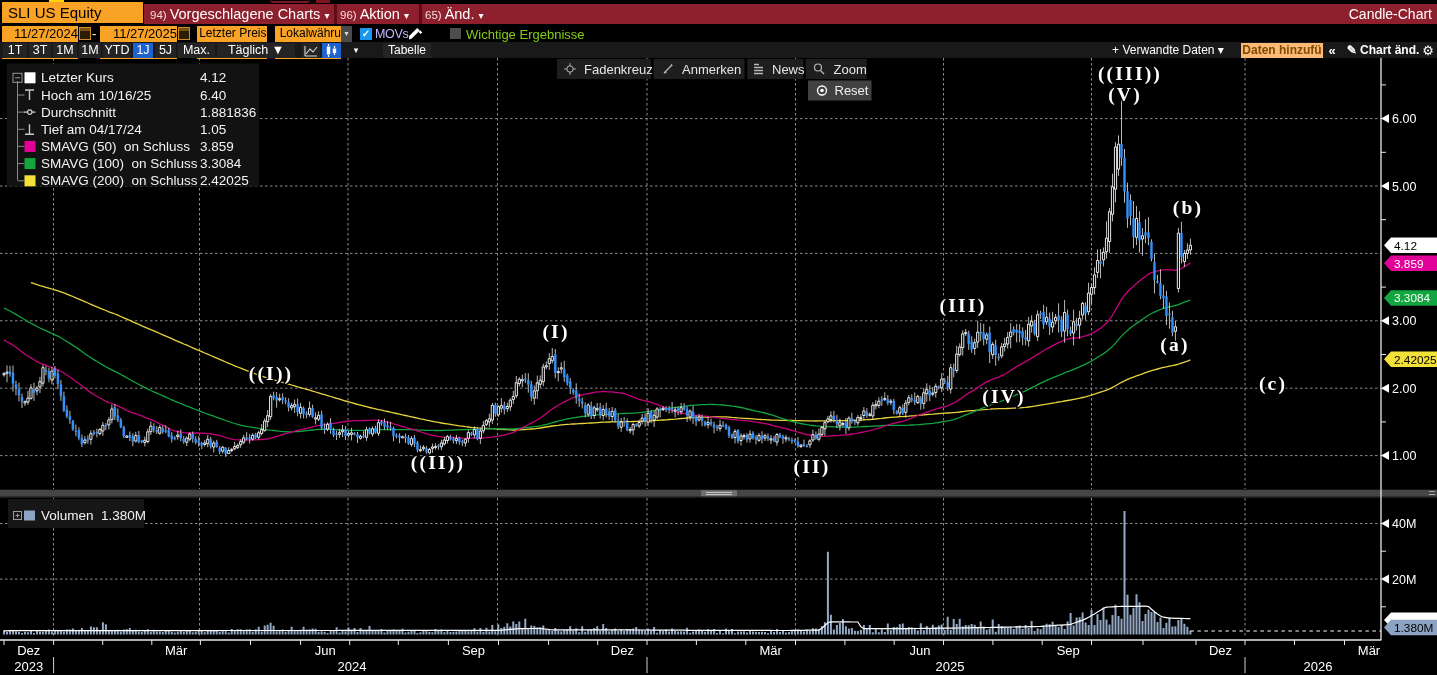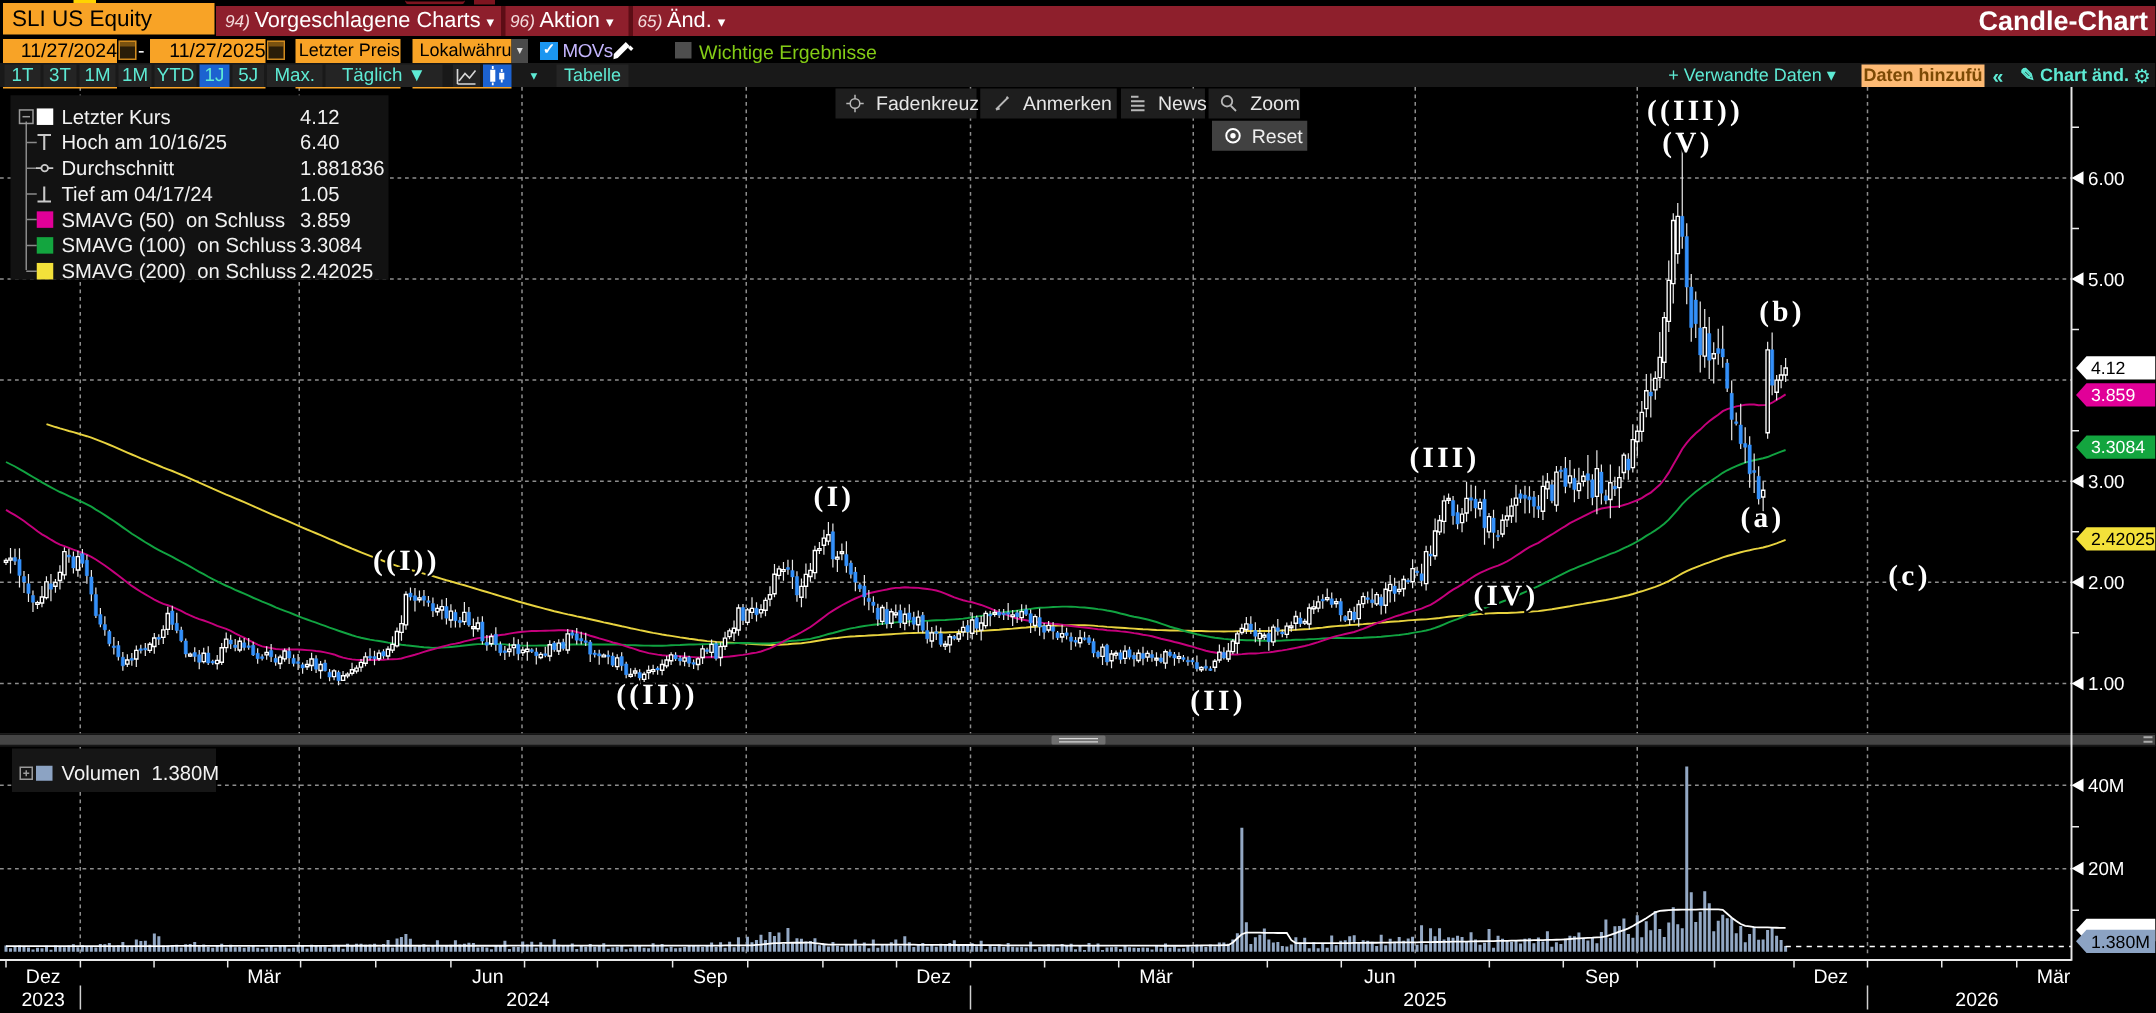--- a/index.html
+++ b/index.html
@@ -1,42 +1,42 @@
 <!DOCTYPE html>
 <html><head><meta charset="utf-8"><title>SLI US Equity</title>
 <style>
 *{margin:0;padding:0;box-sizing:border-box}
 body{width:1437px;height:675px;background:#000;font-family:"Liberation Sans",sans-serif;overflow:hidden;position:relative}
 .abs{position:absolute}
 .hdr1{left:0;top:0;width:1437px;height:25px;background:#000}
 .redbar{left:144px;top:3.5px;width:1293px;height:20px;background:#8e1f2c}
 .ticker{left:2px;top:2px;width:141px;height:21px;background:#f8a326;color:#000;font-size:15px;line-height:21px;padding-left:6px}
 .menu{color:#fff;font-size:14.5px;line-height:20px;top:3.5px}
-.mnum{font-size:11.5px;color:#f4dcdc;font-style:italic;padding-right:3px}
+.mnum{font-size:11.5px;color:#f4dcdc;padding-right:3px}
 .sep{top:3.5px;width:3px;height:20px;background:#5c0d15}
 .hdr2{left:0;top:25px;width:1437px;height:16.5px;background:#000}
 .obox{position:absolute;background:#f8a326;color:#000;font-size:13px;height:33px;line-height:15.5px;top:26px;text-align:right;white-space:nowrap;overflow:hidden}
 .cal{position:absolute;top:27px;width:12px;height:13px;background:#2a1d08;border:1px solid #d08a1e;box-shadow:inset 0 3px 0 #7a5210}
 .hdr3{left:0;top:41.5px;width:1437px;height:16.5px;background:#191919}
-.tb{position:absolute;top:42.5px;height:15px;line-height:15px;color:#5eead4;font-size:12.5px;text-align:center;white-space:nowrap;overflow:hidden}
+.tb{position:absolute;top:42.5px;height:15px;line-height:15px;color:#ffffff;font-size:12.5px;text-align:center;white-space:nowrap;overflow:hidden}
 .tbtn{background:#242424}
 </style></head>
 <body>
 <div class="abs hdr1"></div>
 <div class="abs" style="left:49px;top:0;width:15px;height:2.5px;background:#ffd400"></div>
 <div class="abs" style="left:270px;top:0;width:40px;height:3px;background:#000;border-bottom:2px solid #7e141f;border-radius:0 0 6px 6px"></div>
 <div class="abs" style="left:316px;top:0;width:14px;height:3px;background:#7e141f"></div>
 <div class="abs redbar"></div>
 <div class="abs ticker">SLI US Equity</div>
 <div class="abs menu" style="left:150px"><span class="mnum">94)</span>Vorgeschlagene Charts <span style="font-size:10px">▾</span></div>
 <div class="abs sep" style="left:334px"></div>
 <div class="abs menu" style="left:340px"><span class="mnum">96)</span>Aktion <span style="font-size:10px">▾</span></div>
 <div class="abs sep" style="left:419px"></div>
 <div class="abs menu" style="left:425px"><span class="mnum">65)</span>Änd. <span style="font-size:10px">▾</span></div>
-<div class="abs" style="top:3.5px;right:5px;color:#fff;font-size:18px;font-weight:bold;line-height:20px">Candle-Chart</div>
+<div class="abs" style="top:3.5px;right:5px;color:#fff;font-size:14px;font-weight:normal;line-height:20px">Candle-Chart</div>
 <div class="abs hdr2"></div>
 <div class="abs obox" style="left:2px;width:76px">11/27/2024</div>
 <div class="abs cal" style="left:79px"></div>
 <div class="abs" style="left:92px;top:26px;color:#fff;font-size:13px">-</div>
 <div class="abs obox" style="left:100px;width:77px">11/27/2025</div>
 <div class="abs cal" style="left:178px"></div>
 <div class="abs obox" style="left:196.5px;width:70px;font-size:12px">Letzter Preis</div>
 <div class="abs obox" style="left:275px;width:66px;font-size:12px">Lokalwähru</div>
 <div class="abs" style="left:341px;top:26px;width:11px;height:15.5px;background:#4a4a4a;color:#ddd;font-size:8px;text-align:center;line-height:15.5px">▾</div>
 <div class="abs" style="left:360px;top:27.5px;width:12px;height:12px;background:#1b96f0;color:#fff;font-size:10px;font-weight:bold;text-align:center;line-height:12px">✓</div>
@@ -59,21 +59,21 @@
 <div class="tb tbtn" style="left:217px;width:78px">Täglich ▼</div>
 <div class="tb tbtn" style="left:302px;width:18px"><svg width="14" height="12" viewBox="0 0 14 12" style="margin-top:2px">
       <path d="M1 11V1M1 11h12M2 9l4-5 3 3 4-5" stroke="#d8d8d8" stroke-width="1.1" fill="none"></path>
     </svg></div>
 <div class="tb" style="left:322px;width:19px;background:#1c62d0"><svg width="13" height="13" viewBox="0 0 13 13" style="margin-top:1px">
       <path d="M3.5 0v2M3.5 11v2M9.5 2v2M9.5 9v2" stroke="#fff" stroke-width="1.2"></path>
       <rect x="1.8" y="2.5" width="3.4" height="8" fill="#fff"></rect>
       <rect x="7.8" y="4.5" width="3.4" height="4.5" fill="#fff"></rect>
     </svg></div>
 <div class="tb" style="left:348px;width:16px;font-size:9px">▾</div>
-<div class="tb tbtn" style="left:371px;width:48px;font-size:12px">Tabelle</div>
+<div class="tb tbtn" style="left:383px;width:48px;font-size:12px">Tabelle</div>
 <div class="tb" style="left:1105px;width:126px;font-weight:normal;font-size:12px">+ Verwandte Daten ▾</div>
 <div class="tb" style="left:1241px;width:82px;background:#fdba74;color:#7c4a05;font-weight:bold;font-size:12px">Daten hinzufü</div>
 <div class="tb" style="left:1324px;width:16px;font-weight:bold;font-size:13px">«</div>
 <div class="tb" style="left:1344px;width:78px;font-weight:bold;font-size:12px">✎ Chart änd.</div>
 <div class="tb" style="left:1420px;width:16px;font-size:13px">⚙</div>
 <div class="abs" style="left:0;top:0;z-index:-1"><svg width="1437" height="675" viewBox="0 0 1437 675" font-family="Liberation Sans, sans-serif">
 <rect x="0" y="0" width="1437" height="675" fill="#000"></rect>
 <path d="M53.5 58V637 M199.5 58V637 M348 58V637 M497.5 58V637 M647 58V637 M795.5 58V637 M943.5 58V637 M1091.5 58V637 M1245 58V637 M0 455.6H1381.0 M0 388.2H1381.0 M0 320.8H1381.0 M0 253.4H1381.0 M0 186.0H1381.0 M0 118.6H1381.0 M0 523.5H1381.0 M0 579.1H1381.0" stroke="#8d8d8d" stroke-width="1" stroke-dasharray="2.5 2.5" fill="none"></path>
 <path d="M4.0 634.5V630.3M7.0 634.5V632.1M10.0 634.5V630.7M13.0 634.5V630.3M16.0 634.5V631.2M19.0 634.5V631.7M22.0 634.5V633.0M25.0 634.5V631.8M28.0 634.5V632.2M31.0 634.5V630.5M34.0 634.5V633.1M37.0 634.5V630.4M40.0 634.5V631.4M42.9 634.5V631.5M45.9 634.5V630.4M48.9 634.5V629.5M51.9 634.5V631.5M54.9 634.5V630.2M57.9 634.5V630.7M60.9 634.5V630.7M63.9 634.5V631.6M66.9 634.5V629.4M69.9 634.5V629.5M72.9 634.5V628.6M75.9 634.5V630.7M78.9 634.5V630.2M81.9 634.5V628.0M84.9 634.5V630.8M87.9 634.5V630.7M90.9 634.5V626.4M93.9 634.5V627.3M96.9 634.5V627.2M99.9 634.5V629.9M102.9 634.5V622.3M105.9 634.5V624.2M108.9 634.5V630.3M111.9 634.5V630.3M114.9 634.5V630.3M117.8 634.5V629.8M120.8 634.5V631.6M123.8 634.5V629.5M126.8 634.5V629.3M129.8 634.5V628.0M132.8 634.5V630.9M135.8 634.5V629.7M138.8 634.5V631.4M141.8 634.5V631.8M144.8 634.5V630.6M147.8 634.5V629.2M150.8 634.5V631.7M153.8 634.5V629.8M156.8 634.5V631.5M159.8 634.5V631.4M162.8 634.5V631.9M165.8 634.5V631.1M168.8 634.5V630.2M171.8 634.5V631.8M174.8 634.5V632.5M177.8 634.5V631.7M180.8 634.5V630.7M183.8 634.5V631.8M186.8 634.5V630.2M189.8 634.5V630.6M192.7 634.5V632.3M195.7 634.5V631.7M198.7 634.5V629.8M201.7 634.5V630.4M204.7 634.5V632.3M207.7 634.5V629.9M210.7 634.5V630.6M213.7 634.5V630.9M216.7 634.5V631.0M219.7 634.5V632.1M222.7 634.5V630.5M225.7 634.5V630.4M228.7 634.5V632.5M231.7 634.5V629.1M234.7 634.5V630.6M237.7 634.5V629.2M240.7 634.5V629.2M243.7 634.5V629.9M246.7 634.5V629.6M249.7 634.5V629.2M252.7 634.5V631.5M255.7 634.5V629.4M258.7 634.5V626.7M261.7 634.5V631.6M264.7 634.5V625.6M267.6 634.5V624.7M270.6 634.5V622.7M273.6 634.5V625.8M276.6 634.5V631.2M279.6 634.5V630.6M282.6 634.5V629.5M285.6 634.5V631.5M288.6 634.5V630.5M291.6 634.5V626.8M294.6 634.5V631.0M297.6 634.5V630.3M300.6 634.5V629.8M303.6 634.5V626.8M306.6 634.5V629.6M309.6 634.5V629.2M312.6 634.5V628.5M315.6 634.5V628.7M318.6 634.5V631.7M321.6 634.5V631.3M324.6 634.5V631.7M327.6 634.5V632.9M330.6 634.5V630.2M333.6 634.5V630.1M336.6 634.5V627.2M339.6 634.5V632.6M342.5 634.5V631.1M345.5 634.5V631.3M348.5 634.5V627.6M351.5 634.5V629.7M354.5 634.5V627.9M357.5 634.5V631.9M360.5 634.5V628.1M363.5 634.5V630.8M366.5 634.5V630.2M369.5 634.5V626.1M372.5 634.5V629.9M375.5 634.5V630.4M378.5 634.5V630.0M381.5 634.5V629.0M384.5 634.5V632.6M387.5 634.5V630.2M390.5 634.5V631.1M393.5 634.5V629.4M396.5 634.5V631.1M399.5 634.5V630.4M402.5 634.5V628.8M405.5 634.5V632.5M408.5 634.5V631.7M411.5 634.5V631.1M414.5 634.5V630.2M417.4 634.5V632.9M420.4 634.5V632.2M423.4 634.5V630.4M426.4 634.5V630.3M429.4 634.5V631.8M432.4 634.5V632.2M435.4 634.5V628.9M438.4 634.5V630.8M441.4 634.5V629.4M444.4 634.5V632.2M447.4 634.5V631.1M450.4 634.5V632.1M453.4 634.5V631.8M456.4 634.5V631.4M459.4 634.5V630.6M462.4 634.5V630.5M465.4 634.5V630.9M468.4 634.5V631.3M471.4 634.5V630.7M474.4 634.5V628.3M477.4 634.5V631.4M480.4 634.5V628.1M483.4 634.5V631.8M486.4 634.5V627.8M489.4 634.5V631.5M492.3 634.5V624.9M495.3 634.5V631.2M498.3 634.5V624.5M501.3 634.5V628.1M504.3 634.5V626.7M507.3 634.5V623.2M510.3 634.5V626.6M513.3 634.5V621.4M516.3 634.5V624.0M519.3 634.5V621.6M522.3 634.5V629.1M525.3 634.5V618.7M528.3 634.5V628.3M531.3 634.5V625.5M534.3 634.5V625.9M537.3 634.5V627.7M540.3 634.5V627.4M543.3 634.5V625.5M546.3 634.5V630.1M549.3 634.5V629.0M552.3 634.5V631.0M555.3 634.5V628.0M558.3 634.5V630.5M561.3 634.5V631.2M564.3 634.5V629.9M567.2 634.5V629.8M570.2 634.5V626.3M573.2 634.5V630.5M576.2 634.5V628.3M579.2 634.5V632.2M582.2 634.5V626.3M585.2 634.5V631.8M588.2 634.5V629.9M591.2 634.5V629.4M594.2 634.5V628.1M597.2 634.5V626.3M600.2 634.5V630.5M603.2 634.5V624.1M606.2 634.5V628.1M609.2 634.5V631.3M612.2 634.5V629.9M615.2 634.5V628.6M618.2 634.5V631.1M621.2 634.5V629.5M624.2 634.5V631.1M627.2 634.5V629.1M630.2 634.5V629.3M633.2 634.5V628.6M636.2 634.5V626.9M639.2 634.5V629.4M642.1 634.5V630.0M645.1 634.5V630.4M648.1 634.5V628.8M651.1 634.5V630.9M654.1 634.5V627.1M657.1 634.5V632.8M660.1 634.5V630.1M663.1 634.5V631.1M666.1 634.5V629.6M669.1 634.5V631.4M672.1 634.5V628.6M675.1 634.5V631.1M678.1 634.5V631.5M681.1 634.5V631.2M684.1 634.5V631.6M687.1 634.5V627.8M690.1 634.5V632.8M693.1 634.5V631.4M696.1 634.5V630.6M699.1 634.5V629.5M702.1 634.5V630.0M705.1 634.5V631.8M708.1 634.5V629.3M711.1 634.5V630.5M714.1 634.5V629.1M717.0 634.5V632.9M720.0 634.5V630.4M723.0 634.5V633.3M726.0 634.5V628.7M729.0 634.5V630.8M732.0 634.5V629.0M735.0 634.5V633.3M738.0 634.5V631.6M741.0 634.5V631.5M744.0 634.5V631.2M747.0 634.5V632.6M750.0 634.5V630.7M753.0 634.5V631.5M756.0 634.5V631.8M759.0 634.5V632.0M762.0 634.5V631.7M765.0 634.5V631.9M768.0 634.5V633.0M771.0 634.5V630.1M774.0 634.5V632.1M777.0 634.5V629.0M780.0 634.5V631.9M783.0 634.5V631.0M786.0 634.5V632.4M789.0 634.5V632.1M791.9 634.5V630.1M794.9 634.5V631.1M797.9 634.5V629.6M800.9 634.5V630.1M803.9 634.5V631.4M806.9 634.5V629.7M809.9 634.5V631.0M812.9 634.5V628.3M815.9 634.5V628.4M818.9 634.5V629.2M821.9 634.5V626.3M824.9 634.5V622.2M827.9 634.5V551.8M830.9 634.5V614.8M833.9 634.5V629.4M836.9 634.5V624.9M839.9 634.5V623.1M842.9 634.5V619.0M845.9 634.5V626.3M848.9 634.5V628.4M851.9 634.5V628.0M854.9 634.5V630.7M857.9 634.5V631.0M860.9 634.5V629.7M863.9 634.5V624.9M866.8 634.5V628.4M869.8 634.5V625.1M872.8 634.5V632.2M875.8 634.5V628.2M878.8 634.5V632.2M881.8 634.5V629.3M884.8 634.5V631.9M887.8 634.5V623.6M890.8 634.5V630.2M893.8 634.5V627.1M896.8 634.5V626.9M899.8 634.5V624.2M902.8 634.5V623.5M905.8 634.5V628.0M908.8 634.5V626.9M911.8 634.5V627.2M914.8 634.5V627.8M917.8 634.5V630.6M920.8 634.5V623.2M923.8 634.5V630.2M926.8 634.5V625.9M929.8 634.5V627.9M932.8 634.5V624.7M935.8 634.5V627.2M938.8 634.5V625.6M941.7 634.5V624.5M944.7 634.5V629.8M947.7 634.5V616.8M950.7 634.5V629.7M953.7 634.5V618.9M956.7 634.5V624.1M959.7 634.5V618.8M962.7 634.5V626.4M965.7 634.5V624.9M968.7 634.5V625.2M971.7 634.5V623.9M974.7 634.5V624.7M977.7 634.5V627.3M980.7 634.5V621.5M983.7 634.5V626.4M986.7 634.5V629.8M989.7 634.5V628.5M992.7 634.5V619.4M995.7 634.5V631.8M998.7 634.5V623.9M1001.7 634.5V625.9M1004.7 634.5V627.0M1007.7 634.5V627.8M1010.7 634.5V627.4M1013.7 634.5V629.0M1016.6 634.5V625.9M1019.6 634.5V625.5M1022.6 634.5V628.9M1025.6 634.5V625.0M1028.6 634.5V627.7M1031.6 634.5V620.9M1034.6 634.5V631.1M1037.6 634.5V628.2M1040.6 634.5V629.3M1043.6 634.5V625.9M1046.6 634.5V623.8M1049.6 634.5V624.2M1052.6 634.5V621.7M1055.6 634.5V625.9M1058.6 634.5V627.0M1061.6 634.5V624.8M1064.6 634.5V628.9M1067.6 634.5V621.4M1070.6 634.5V613.0M1073.6 634.5V625.4M1076.6 634.5V617.5M1079.6 634.5V617.3M1082.6 634.5V612.4M1085.6 634.5V622.6M1088.6 634.5V625.1M1091.5 634.5V610.1M1094.5 634.5V624.9M1097.5 634.5V614.2M1100.5 634.5V620.1M1103.5 634.5V607.4M1106.5 634.5V619.4M1109.5 634.5V624.6M1112.5 634.5V615.0M1115.5 634.5V604.8M1118.5 634.5V616.1M1121.5 634.5V618.8M1124.5 634.5V511.0M1127.5 634.5V594.8M1130.5 634.5V614.7M1133.5 634.5V607.8M1136.5 634.5V594.2M1139.5 634.5V602.2M1142.5 634.5V620.9M1145.5 634.5V613.9M1148.5 634.5V609.8M1151.5 634.5V612.1M1154.5 634.5V612.1M1157.5 634.5V622.1M1160.5 634.5V617.4M1163.5 634.5V628.1M1166.4 634.5V622.7M1169.4 634.5V617.8M1172.4 634.5V626.5M1175.4 634.5V626.3M1178.4 634.5V620.0M1181.4 634.5V618.5M1184.4 634.5V623.8M1187.4 634.5V626.7M1190.4 634.5V630.7" stroke="#93a8c4" stroke-width="2.0" fill="none"></path>
 <polyline points="4.0,630.8 7.0,630.8 10.0,630.7 13.0,630.7 16.0,630.7 19.0,630.7 22.0,630.7 25.0,630.7 28.0,630.7 31.0,630.7 34.0,630.7 37.0,630.7 40.0,630.7 42.9,630.7 45.9,630.7 48.9,630.7 51.9,630.7 54.9,630.7 57.9,630.7 60.9,630.7 63.9,630.7 66.9,630.7 69.9,630.7 72.9,630.7 75.9,630.7 78.9,630.7 81.9,630.7 84.9,630.7 87.9,630.7 90.9,630.7 93.9,630.7 96.9,630.7 99.9,630.7 102.9,630.7 105.9,630.7 108.9,630.7 111.9,630.7 114.9,630.6 117.8,630.6 120.8,630.6 123.8,630.6 126.8,630.6 129.8,630.6 132.8,630.6 135.8,630.6 138.8,630.6 141.8,630.6 144.8,630.6 147.8,630.6 150.8,630.6 153.8,630.6 156.8,630.6 159.8,630.6 162.8,630.6 165.8,630.6 168.8,630.6 171.8,630.6 174.8,630.6 177.8,630.6 180.8,630.6 183.8,630.6 186.8,630.6 189.8,630.6 192.7,630.6 195.7,630.6 198.7,630.6 201.7,630.6 204.7,630.6 207.7,630.6 210.7,630.6 213.7,630.6 216.7,630.6 219.7,630.6 222.7,630.5 225.7,630.5 228.7,630.5 231.7,630.5 234.7,630.5 237.7,630.5 240.7,630.5 243.7,630.5 246.7,630.5 249.7,630.5 252.7,630.5 255.7,630.5 258.7,630.5 261.7,630.5 264.7,630.5 267.6,630.5 270.6,630.5 273.6,630.5 276.6,630.5 279.6,630.5 282.6,630.5 285.6,630.5 288.6,630.5 291.6,630.5 294.6,630.5 297.6,630.5 300.6,630.5 303.6,630.5 306.6,630.5 309.6,630.5 312.6,630.5 315.6,630.5 318.6,630.5 321.6,630.5 324.6,630.5 327.6,630.5 330.6,630.5 333.6,630.5 336.6,630.5 339.6,630.4 342.5,630.4 345.5,630.4 348.5,630.4 351.5,630.4 354.5,630.4 357.5,630.4 360.5,630.4 363.5,630.4 366.5,630.4 369.5,630.4 372.5,630.4 375.5,630.4 378.5,630.4 381.5,630.4 384.5,630.4 387.5,630.4 390.5,630.4 393.5,630.4 396.5,630.4 399.5,630.4 402.5,630.4 405.5,630.4 408.5,630.4 411.5,630.4 414.5,630.4 417.4,630.4 420.4,630.4 423.4,630.4 426.4,630.4 429.4,630.4 432.4,630.4 435.4,630.4 438.4,630.4 441.4,630.4 444.4,630.4 447.4,630.4 450.4,630.4 453.4,630.4 456.4,630.4 459.4,630.4 462.4,630.4 465.4,630.4 468.4,630.4 471.4,630.4 474.4,630.4 477.4,630.4 480.4,630.4 483.4,630.3 486.4,630.3 489.4,630.3 492.3,630.3 495.3,630.3 498.3,630.3 501.3,630.2 504.3,629.9 507.3,629.7 510.3,629.4 513.3,629.1 516.3,628.8 519.3,628.7 522.3,628.6 525.3,628.6 528.3,628.5 531.3,628.5 534.3,628.5 537.3,628.4 540.3,628.4 543.3,628.8 546.3,629.1 549.3,629.5 552.3,629.8 555.3,629.8 558.3,629.8 561.3,629.8 564.3,629.8 567.2,629.8 570.2,629.8 573.2,629.8 576.2,629.8 579.2,629.8 582.2,629.8 585.2,629.8 588.2,629.8 591.2,629.8 594.2,629.8 597.2,629.8 600.2,629.8 603.2,629.8 606.2,629.8 609.2,629.8 612.2,629.9 615.2,629.9 618.2,629.9 621.2,629.9 624.2,629.9 627.2,629.9 630.2,629.9 633.2,630.0 636.2,630.0 639.2,630.0 642.1,630.0 645.1,630.0 648.1,630.0 651.1,630.1 654.1,630.1 657.1,630.1 660.1,630.1 663.1,630.1 666.1,630.1 669.1,630.2 672.1,630.2 675.1,630.2 678.1,630.2 681.1,630.2 684.1,630.2 687.1,630.3 690.1,630.3 693.1,630.3 696.1,630.3 699.1,630.3 702.1,630.3 705.1,630.3 708.1,630.3 711.1,630.4 714.1,630.4 717.0,630.4 720.0,630.4 723.0,630.4 726.0,630.4 729.0,630.4 732.0,630.4 735.0,630.4 738.0,630.4 741.0,630.4 744.0,630.4 747.0,630.4 750.0,630.4 753.0,630.4 756.0,630.4 759.0,630.4 762.0,630.4 765.0,630.4 768.0,630.4 771.0,630.4 774.0,630.5 777.0,630.5 780.0,630.5 783.0,630.5 786.0,630.5 789.0,630.5 791.9,630.4 794.9,630.4 797.9,630.4 800.9,630.3 803.9,630.3 806.9,630.2 809.9,630.2 812.9,630.2 815.9,630.1 818.9,630.1 821.9,628.3 824.9,625.5 827.9,622.8 830.9,621.8 833.9,621.8 836.9,621.8 839.9,621.8 842.9,621.9 845.9,621.9 848.9,621.9 851.9,622.0 854.9,622.0 857.9,622.0 860.9,626.8 863.9,628.7 866.8,628.7 869.8,628.7 872.8,628.7 875.8,628.7 878.8,628.7 881.8,628.7 884.8,628.7 887.8,628.7 890.8,628.7 893.8,628.7 896.8,628.7 899.8,628.7 902.8,628.6 905.8,628.6 908.8,628.6 911.8,628.5 914.8,628.5 917.8,628.5 920.8,628.4 923.8,628.4 926.8,628.4 929.8,628.3 932.8,628.3 935.8,628.3 938.8,628.2 941.7,628.2 944.7,628.2 947.7,628.1 950.7,628.1 953.7,628.1 956.7,628.0 959.7,628.0 962.7,627.9 965.7,627.9 968.7,627.8 971.7,627.8 974.7,627.7 977.7,627.7 980.7,627.6 983.7,627.6 986.7,627.5 989.7,627.5 992.7,627.4 995.7,627.4 998.7,627.3 1001.7,627.3 1004.7,627.2 1007.7,627.1 1010.7,627.1 1013.7,627.0 1016.6,626.9 1019.6,626.9 1022.6,626.8 1025.6,626.8 1028.6,626.7 1031.6,626.6 1034.6,626.6 1037.6,626.5 1040.6,626.4 1043.6,626.2 1046.6,626.0 1049.6,625.8 1052.6,625.6 1055.6,625.4 1058.6,625.2 1061.6,625.1 1064.6,624.9 1067.6,624.7 1070.6,624.3 1073.6,623.3 1076.6,622.2 1079.6,621.1 1082.6,620.1 1085.6,618.9 1088.6,617.3 1091.5,615.6 1094.5,613.9 1097.5,612.1 1100.5,610.2 1103.5,608.2 1106.5,607.2 1109.5,607.0 1112.5,606.8 1115.5,606.6 1118.5,606.5 1121.5,606.4 1124.5,606.4 1127.5,606.4 1130.5,606.4 1133.5,606.3 1136.5,606.3 1139.5,606.3 1142.5,606.2 1145.5,606.2 1148.5,606.6 1151.5,609.2 1154.5,611.8 1157.5,614.0 1160.5,616.0 1163.5,617.2 1166.4,617.6 1169.4,618.1 1172.4,618.2 1175.4,618.3 1178.4,618.3 1181.4,618.4 1184.4,618.5 1187.4,618.6 1190.4,618.6" stroke="#fff" stroke-width="1.2" fill="none"></polyline>

